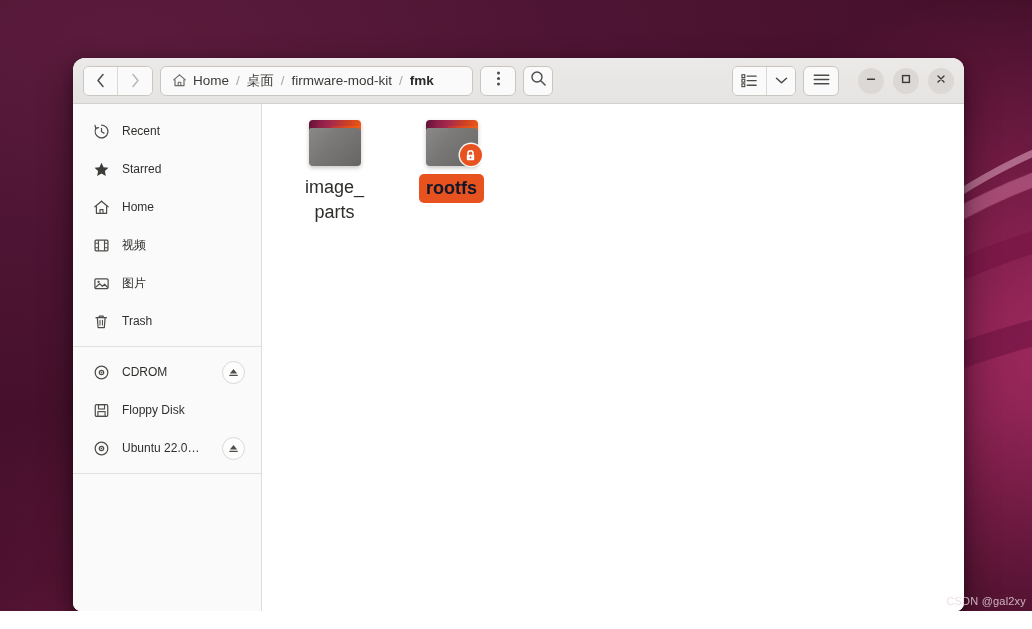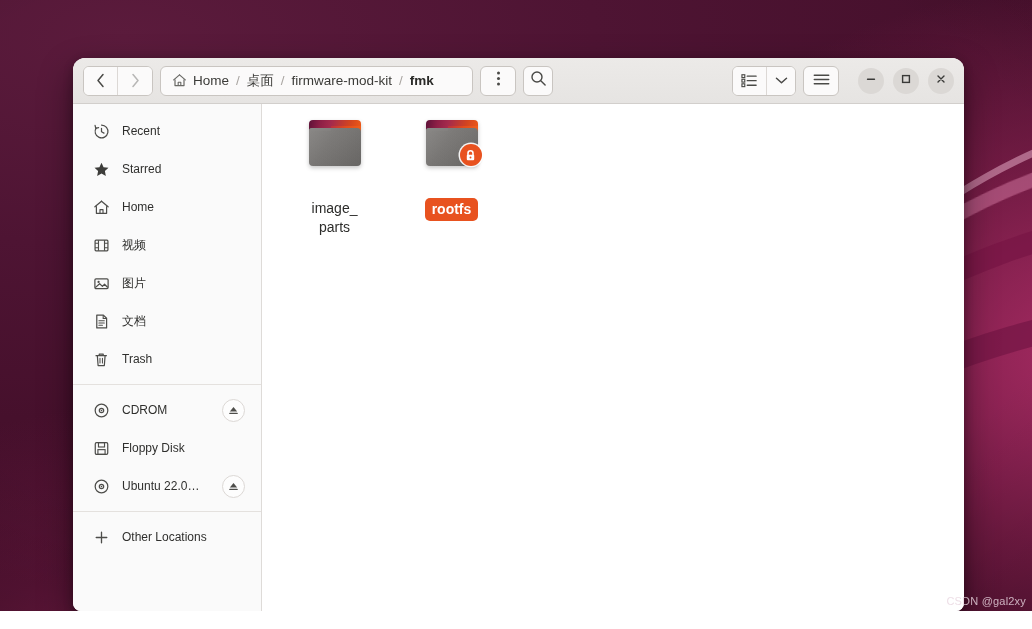--- a/index.html
+++ b/index.html
@@ -319,33 +319,32 @@
     border-radius: 50%;
     background: #e8521f;
     box-shadow: 0 0 0 1.5px rgba(255,255,255,0.92), 0 1px 2px rgba(0,0,0,0.3);
     display: flex;
     align-items: center;
     justify-content: center;
     z-index: 3;
   }
 
   .iconlabel {
-    font-size: 14px;
+    font-size: 18px;
     color: #2d2d2b;
     text-align: center;
     line-height: 1.38;
     max-width: 100px;
     word-break: break-word;
     padding: 1px 3px;
     border-radius: 4px;
-    margin-top: 24px;
   }
   .iconlabel.selected {
     background: #e8521f;
-    color: #ffffff;
+    color: #0f172a;
     font-weight: bold;
     padding: 2px 7px;
     border-radius: 5px;
   }
 
   
   .statusbar {
     position: absolute;
     right: 0;
     bottom: 0;
@@ -547,30 +546,20 @@
           <span class="sb-icon">
             <svg width="17" height="17" viewBox="0 0 18 18">
               <rect x="2" y="4" width="14" height="10.4" rx="1.2" fill="none" stroke="#4d4d4a" stroke-width="1.3"></rect>
               <circle cx="5.9" cy="7.4" r="1.2" fill="#4d4d4a"></circle>
               <path d="M2.4 13.4 L7 9.2 L10 12 L12.2 9.8 L15.6 13.2" fill="none" stroke="#4d4d4a" stroke-width="1.3" stroke-linejoin="round"></path>
             </svg>
           </span>
           <span class="sb-label">图片</span>
         </div>
 
-        <div class="sb-item">
-          <span class="sb-icon">
-            <svg width="17" height="17" viewBox="0 0 18 18">
-              <path d="M4 2.2 H11 L14.4 5.6 V15.8 H4 Z" fill="none" stroke="#4d4d4a" stroke-width="1.3" stroke-linejoin="round"></path>
-              <path d="M10.8 2.4 V5.8 H14.2" fill="none" stroke="#4d4d4a" stroke-width="1.2"></path>
-              <path d="M6.2 8.2 H12 M6.2 10.6 H12 M6.2 13 H10" stroke="#4d4d4a" stroke-width="1.1" stroke-linecap="round"></path>
-            </svg>
-          </span>
-          <span class="sb-label">文档</span>
-        </div>
 
 
 
         <div class="sb-item">
           <span class="sb-icon">
             <svg width="17" height="17" viewBox="0 0 18 18">
               <path d="M3.2 5 H14.2" stroke="#4d4d4a" stroke-width="1.3" stroke-linecap="round"></path>
               <path d="M6.6 5 V3.2 H10.8 V5" fill="none" stroke="#4d4d4a" stroke-width="1.3" stroke-linejoin="round"></path>
               <path d="M4.6 5 L5.4 15.4 H12 L12.8 5" fill="none" stroke="#4d4d4a" stroke-width="1.3" stroke-linejoin="round"></path>
               <path d="M7.4 7.6 V12.8 M10 7.6 V12.8" stroke="#4d4d4a" stroke-width="1.1" stroke-linecap="round"></path>
@@ -621,28 +610,20 @@
           <span class="eject">
             <svg width="11" height="11" viewBox="0 0 12 12">
               <path d="M6 2.2 L10 7 L2 7 Z" fill="#4d4d4a"></path>
               <path d="M2 9.2 H10" stroke="#4d4d4a" stroke-width="1.4" stroke-linecap="round"></path>
             </svg>
           </span>
         </div>
 
         <div class="sb-divider"></div>
 
-        <div class="sb-item">
-          <span class="sb-icon">
-            <svg width="17" height="17" viewBox="0 0 18 18">
-              <path d="M9 3.4 V14.6 M3.4 9 H14.6" stroke="#4d4d4a" stroke-width="1.4" stroke-linecap="round"></path>
-            </svg>
-          </span>
-          <span class="sb-label">Other Locations</span>
-        </div>
       </div>
 
       <div class="content">
         <div class="icongrid">
 
           <div class="iconcell">
             <div class="folder-wrap">
               <div class="folder">
                 <div class="f-tab"></div>
                 <div class="f-body"></div>

